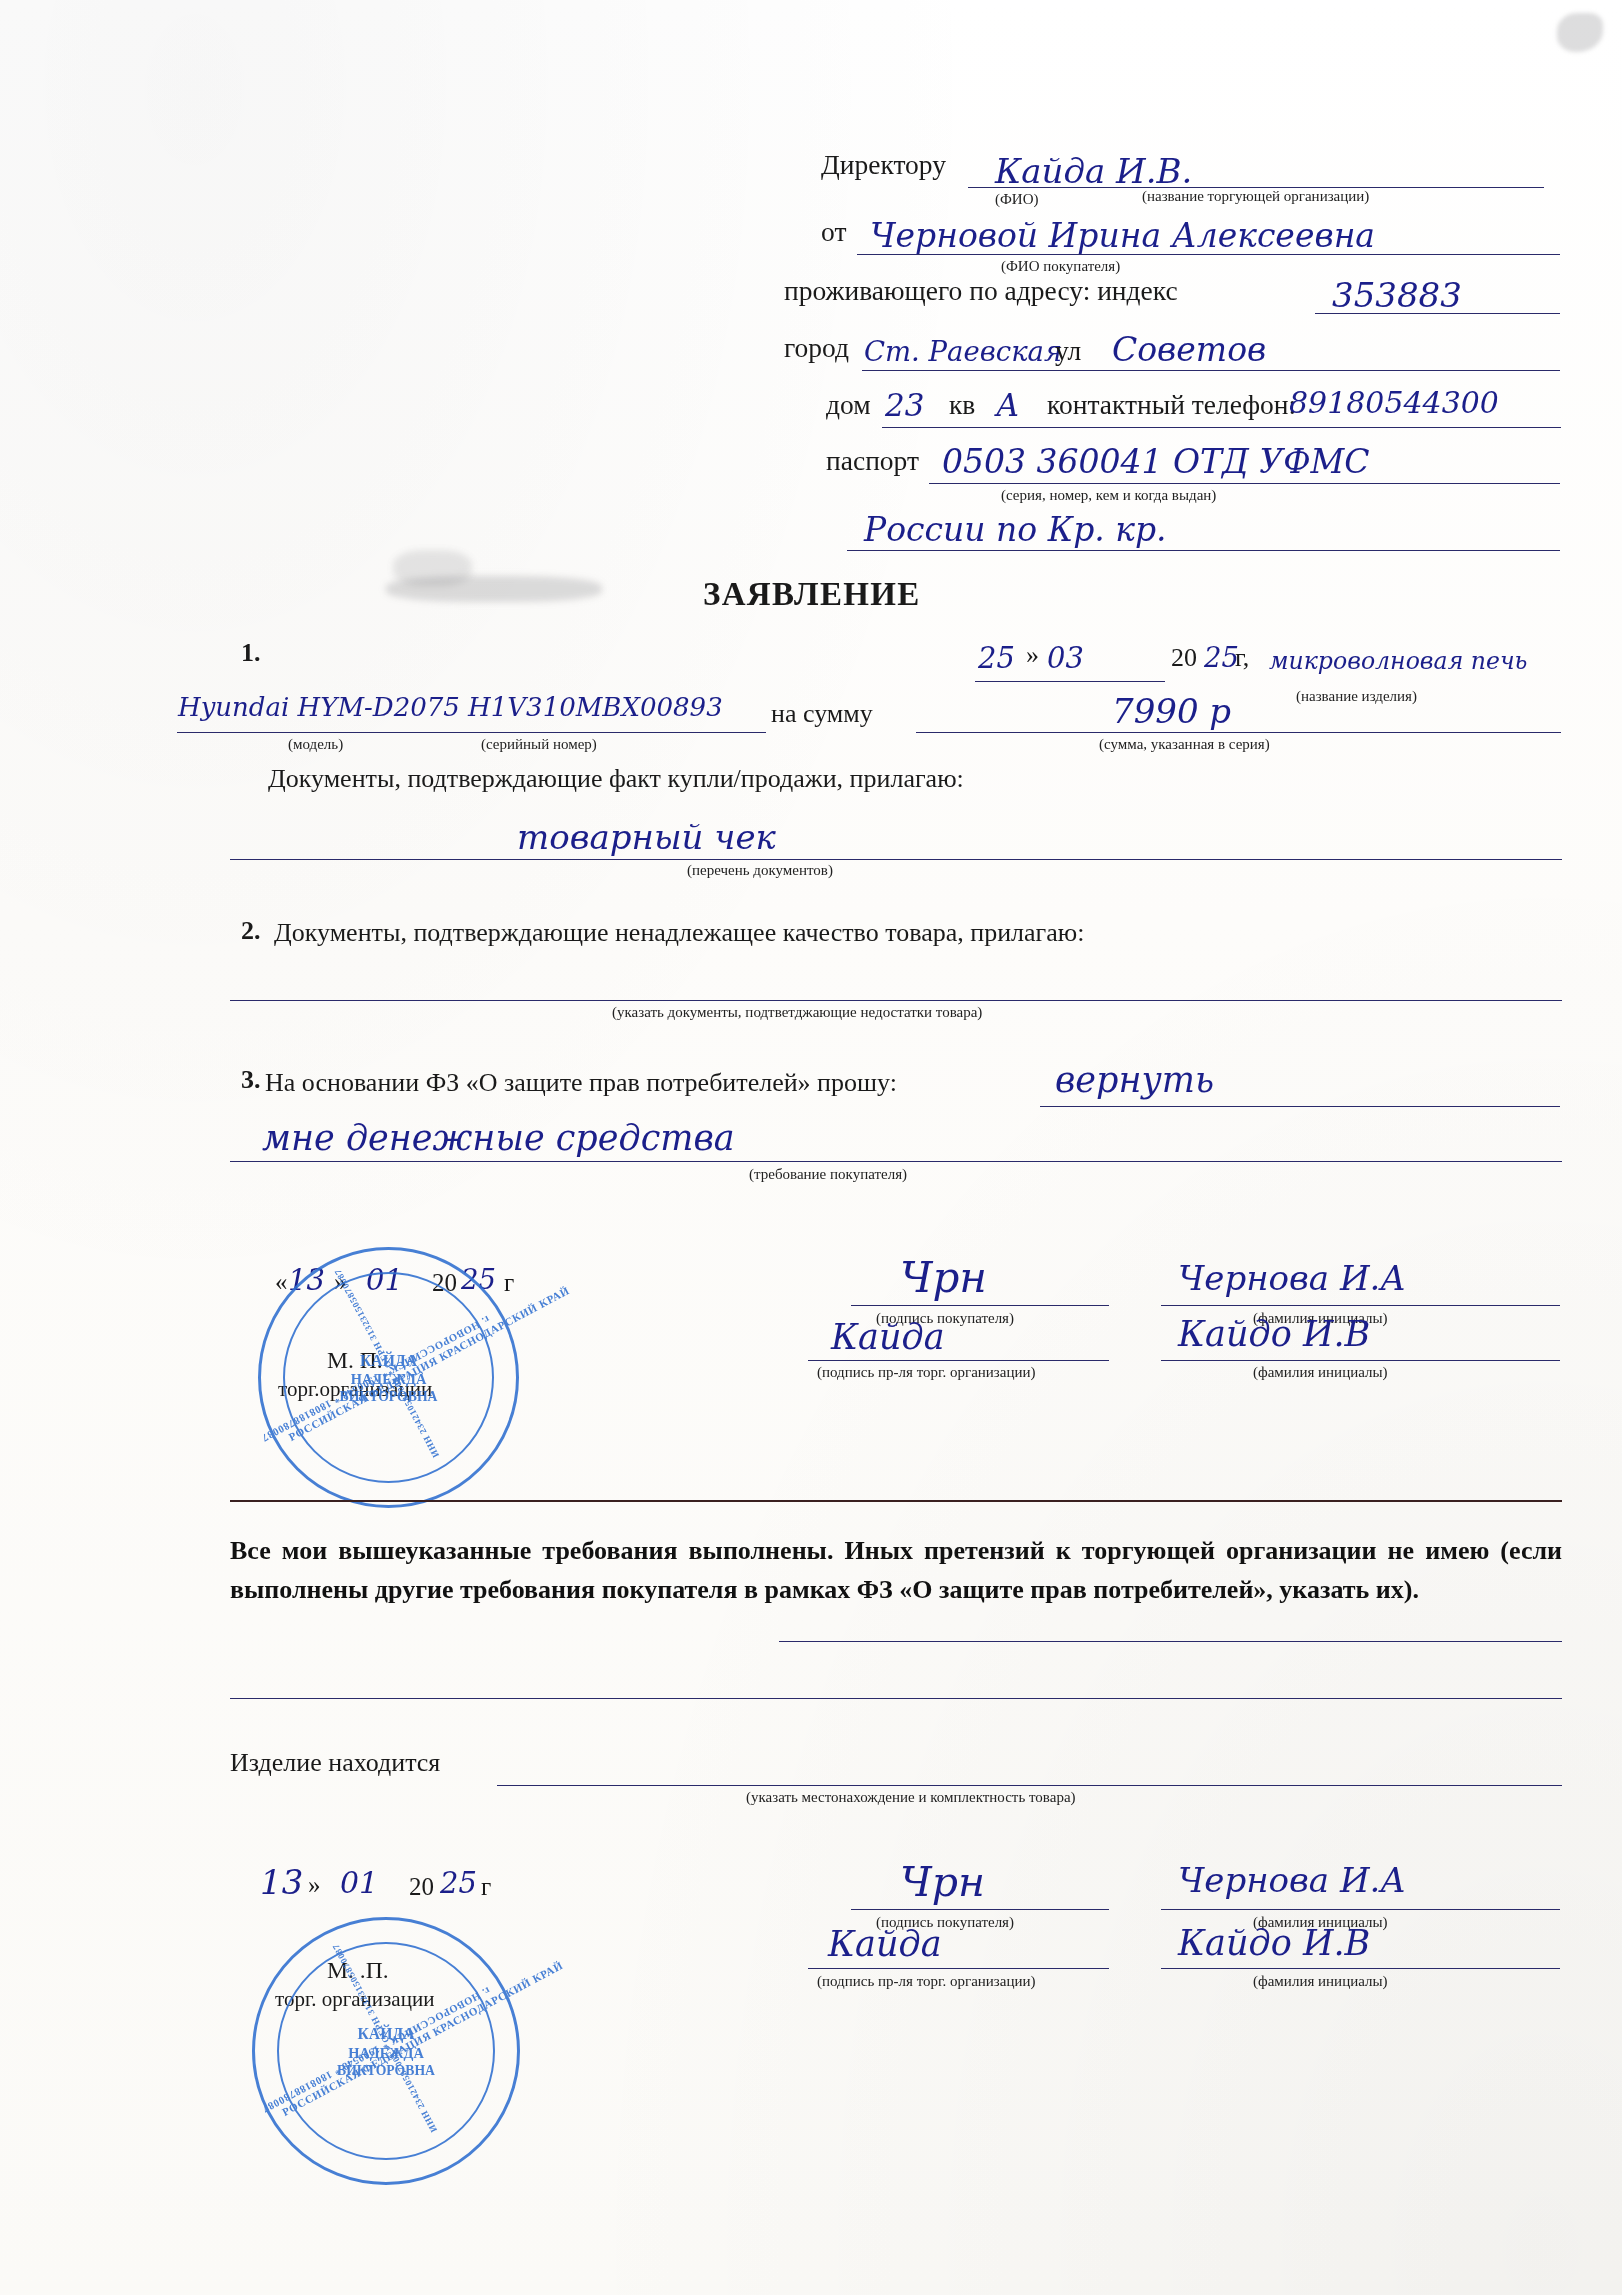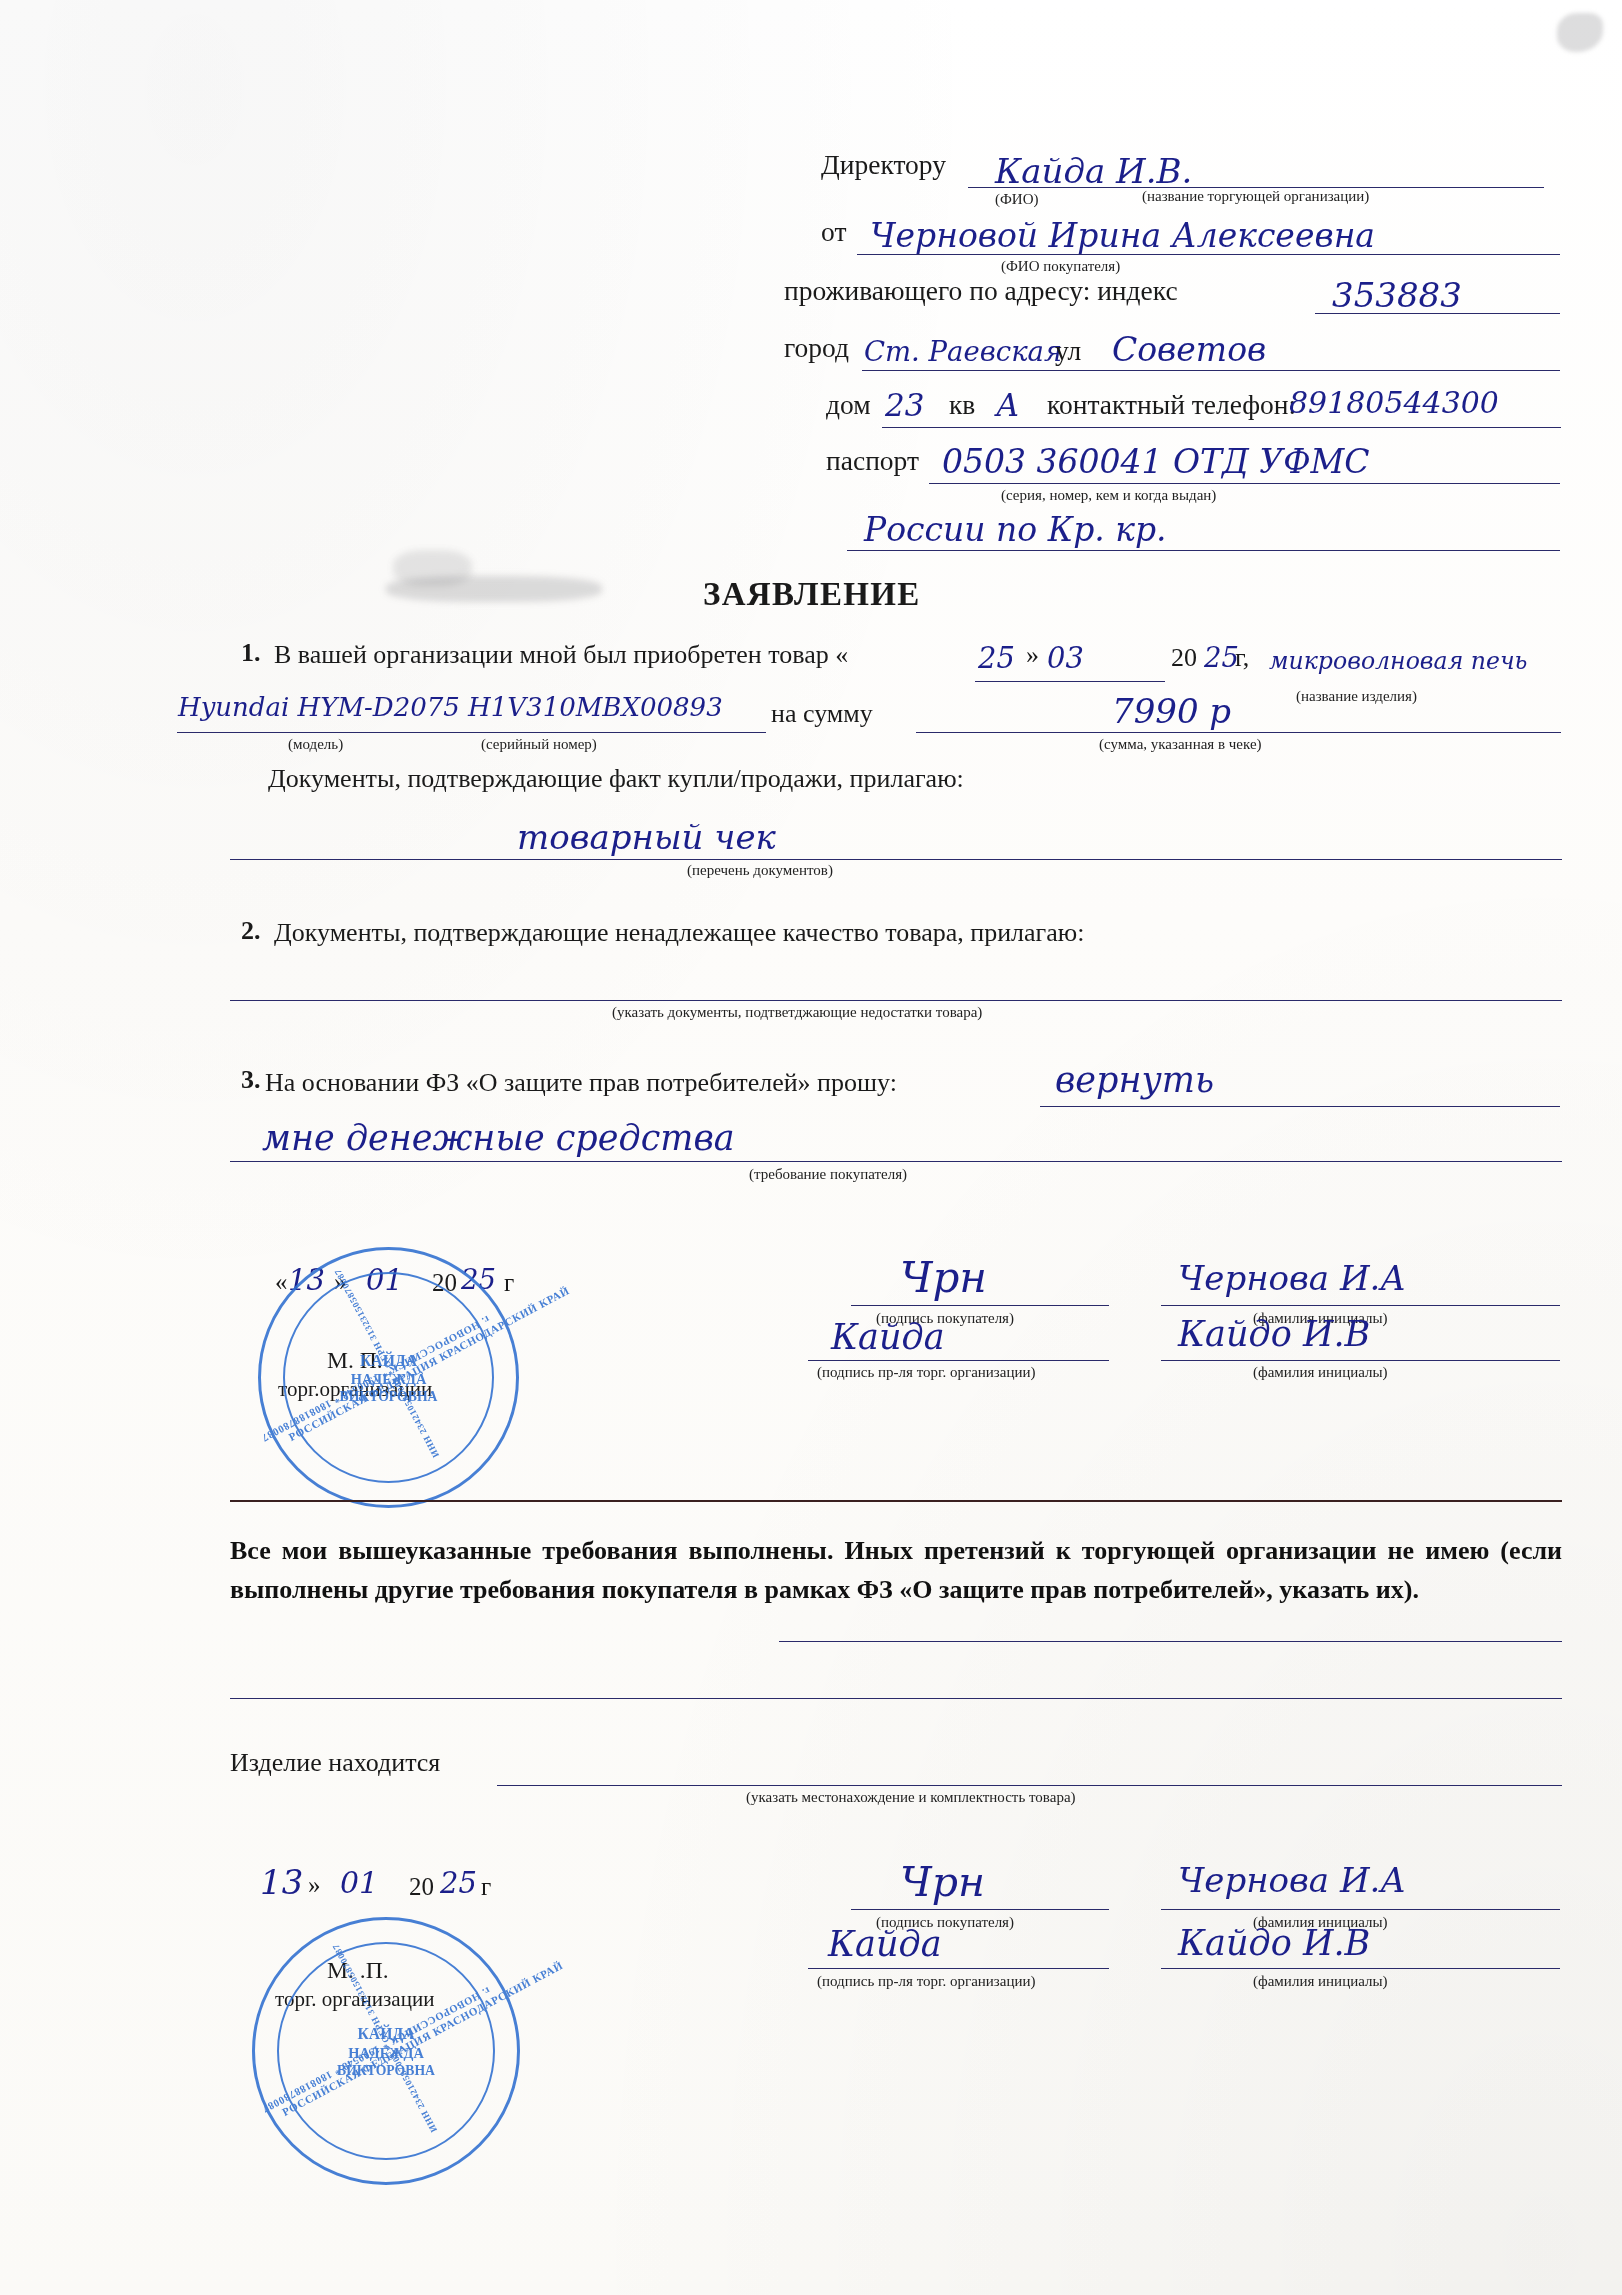--- a/index.html
+++ b/index.html
@@ -135,39 +135,38 @@
   <div class="t printed sz42" style="left:826px;top:445px;">паспорт</div>
   <div class="line" style="left:929px;top:483px;width:631px;"></div>
   <div class="hw" style="left:942px;top:442px;font-size:33px;text-align:right;">0503  360041  ОТД УФМС</div>
   <div class="t cap" style="left:1001px;top:487px;">(серия, номер, кем и когда выдан)</div>
   <div class="line" style="left:847px;top:550px;width:713px;"></div>
   <div class="hw" style="left:864px;top:510px;font-size:33px;">России  по  Кр. кр.</div>
 
   <div class="t printed bold" style="left:703px;top:576px;font-size:33px;letter-spacing:1.3px;">ЗАЯВЛЕНИЕ</div>
 
   <div class="t printed numlbl" style="left:241px;top:638px;">1.</div>
-  <div class="t printed sz40" style="left:274px;top:640px;">В вашей организации мной был приобретен товар «</div>
   <div class="line" style="left:975px;top:681px;width:190px;"></div>
   <div class="hw" style="left:978px;top:641px;font-size:29px;">25</div>
   <div class="t printed sz40" style="left:1026px;top:640px;">»</div>
   <div class="hw" style="left:1047px;top:641px;font-size:29px;">03</div>
   <div class="t printed sz40" style="left:1171px;top:643px;">20</div>
   <div class="hw" style="left:1204px;top:641px;font-size:27.5px;">25</div>
   <div class="t printed sz40" style="left:1235px;top:643px;">г,</div>
   <div class="hw" style="left:1269px;top:647px;font-size:23.6px;">микроволновая печь</div>
   <div class="t cap" style="left:1296px;top:688px;">(название изделия)</div>
 
   <div class="line" style="left:177px;top:732px;width:589px;"></div>
   <div class="hw" style="left:178px;top:692px;font-size:26px;">Hyundai HYM-D2075 H1V310MBX00893</div>
   <div class="t cap" style="left:288px;top:736px;">(модель)</div>
   <div class="t cap" style="left:481px;top:736px;">(серийный номер)</div>
   <div class="t printed sz40" style="left:771px;top:699px;">на сумму</div>
   <div class="line" style="left:916px;top:732px;width:645px;"></div>
   <div class="hw" style="left:1112px;top:691px;font-size:34px;">7990 р</div>
-  <div class="t cap" style="left:1099px;top:736px;">(сумма, указанная в чеке)</div>
+  <div class="t cap" style="left:1099px;top:736px;">(сумма, указанная в серия)</div>
 
   <div class="t printed sz40" style="left:268px;top:764px;">Документы, подтверждающие факт купли/продажи, прилагаю:</div>
   <div class="line" style="left:230px;top:859px;width:1332px;"></div>
   <div class="hw" style="left:517px;top:817px;font-size:34px;">товарный  чек</div>
   <div class="t cap" style="left:687px;top:862px;">(перечень документов)</div>
 
   <div class="t printed numlbl" style="left:241px;top:916px;">2.</div>
   <div class="t printed sz40" style="left:274px;top:918px;">Документы, подтверждающие ненадлежащее качество товара, прилагаю:</div>
   <div class="line" style="left:230px;top:1000px;width:1332px;"></div>
   <div class="hw" style="left:458px;top:962px;font-size:31px;"></div>

